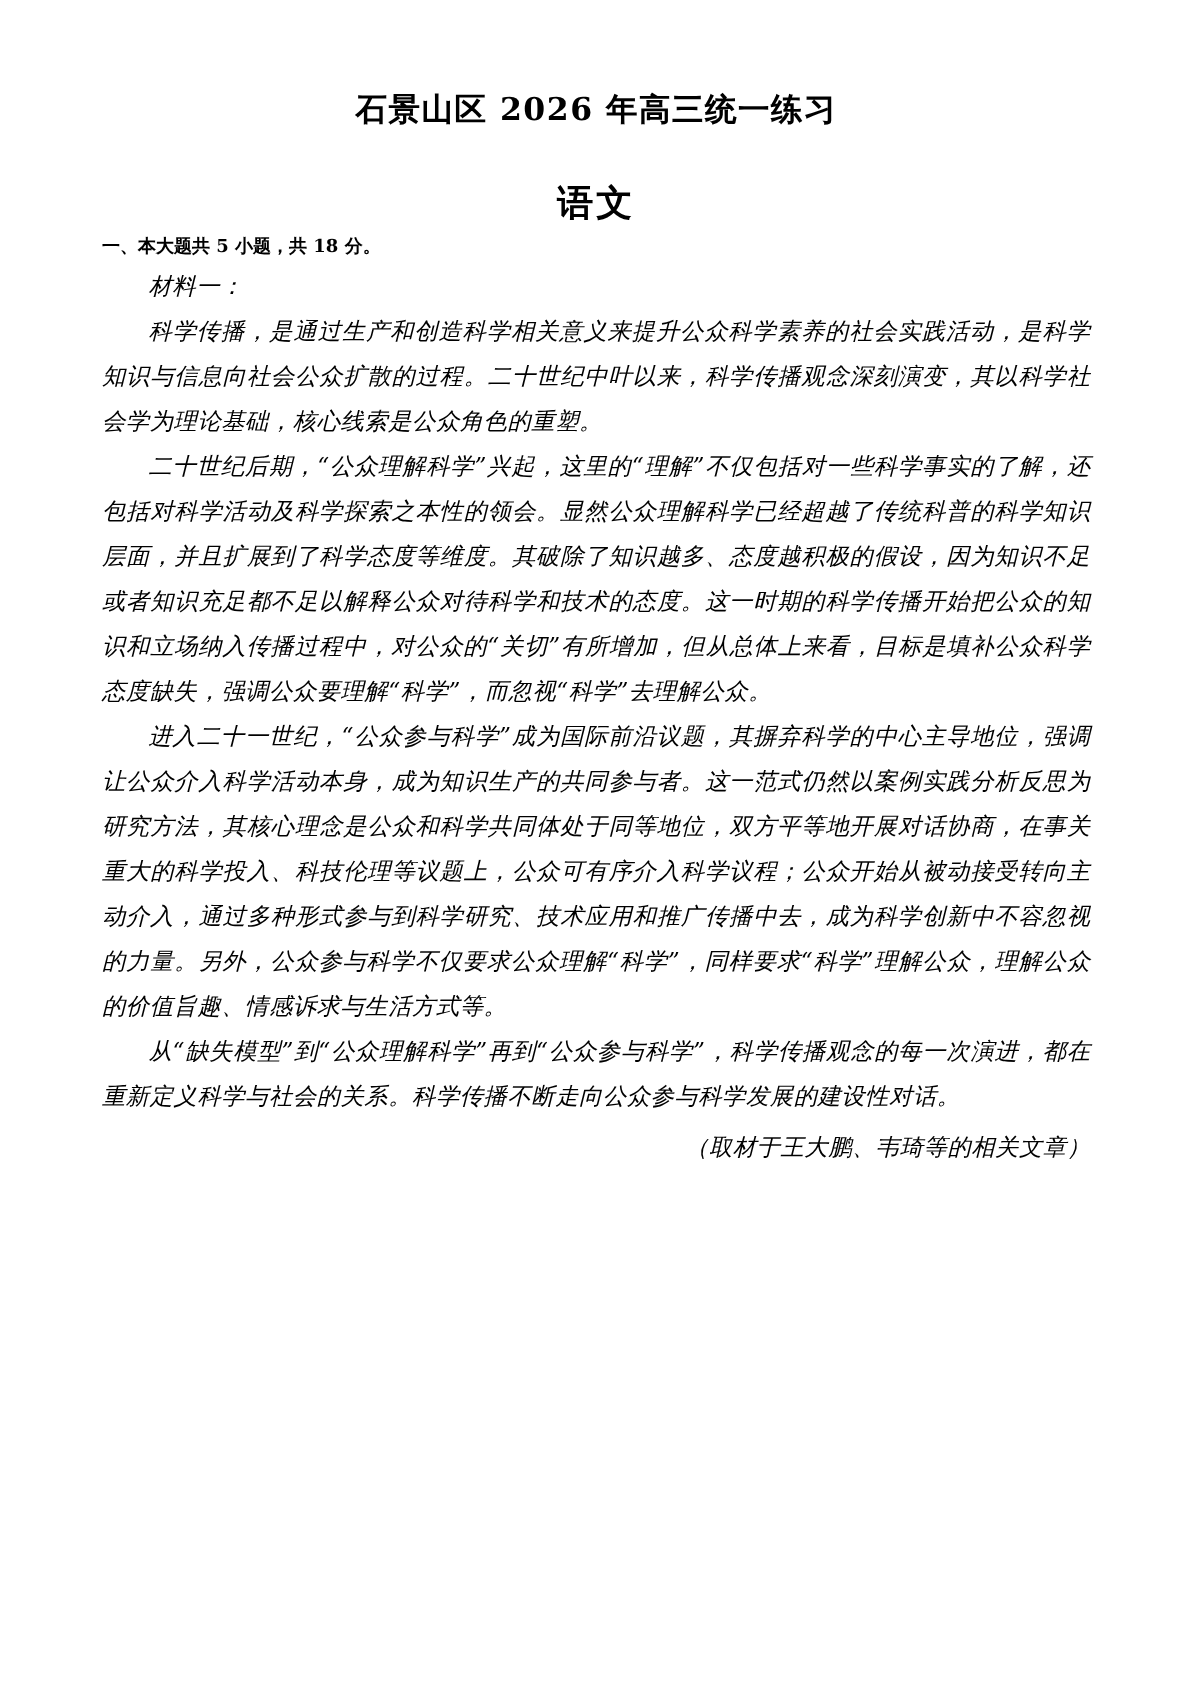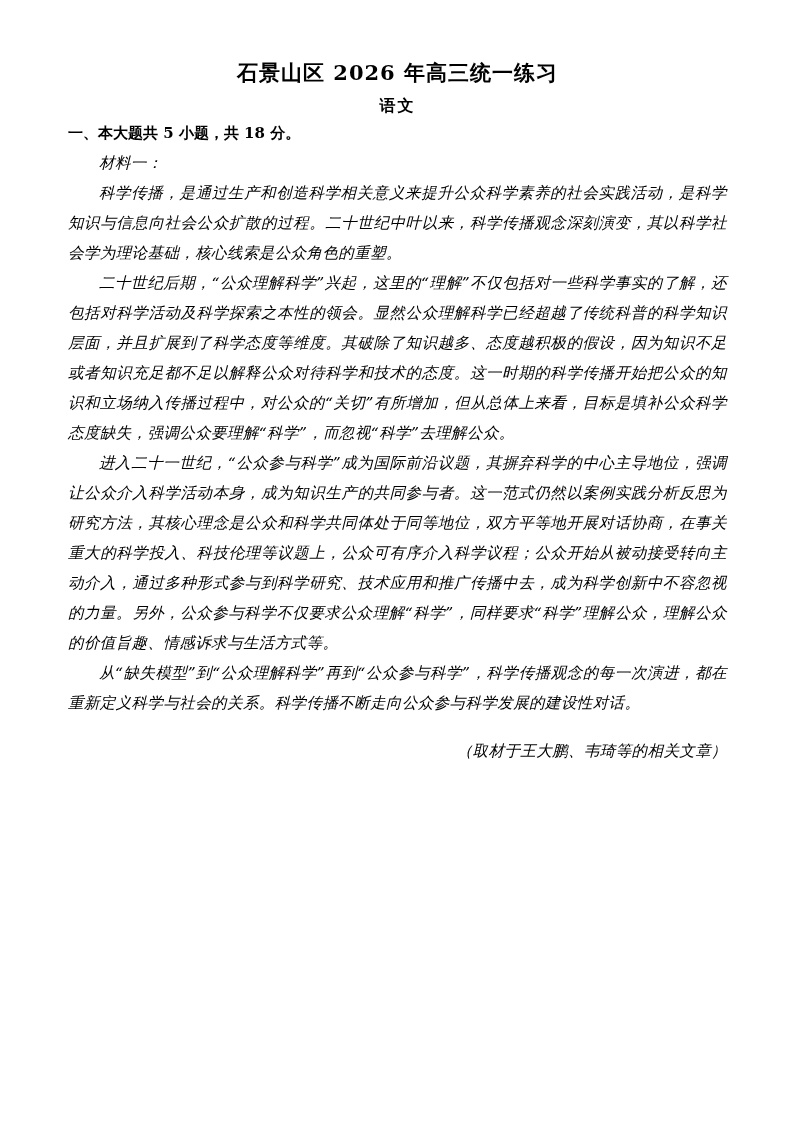--- a/index.html
+++ b/index.html
@@ -21,38 +21,38 @@
   }
   .doc-title {
     margin: 12px 0 0 0;
     text-align: center;
     font-size: 21px;
     font-weight: bold;
     letter-spacing: 1px;
     line-height: 1.4;
   }
   .doc-subtitle {
-    margin: 8px 0 0 0;
+    margin: 31px 0 0 0;
     text-align: center;
-    font-size: 16px;
+    font-size: 24px;
     font-weight: bold;
     letter-spacing: 2px;
     line-height: 1.4;
   }
   .instructions {
     margin: 14px 0 0 0;
     font-size: 16px;
     font-weight: bold;
     line-height: 2.05;
     text-indent: 2em;
     text-align: justify;
   }
   .section-header {
     margin: 0;
-    font-size: 15px;
+    font-size: 12px;
     font-weight: bold;
     line-height: 2.0;
     text-align: left;
   }
   .prompt {
     margin: 4px 0 0 0;
     font-size: 15px;
     line-height: 2.0;
     text-indent: 2em;
   }
@@ -65,21 +65,21 @@
     text-align: justify;
     letter-spacing: 0.4px;
   }
   .material-label {
     text-align: left;
     font-style: italic;
   }
   .attribution {
     text-align: right;
     text-indent: 0;
-    margin-top: 18px;
+    margin-top: 4px;
   }
 </style>
 </head>
 <body>
 
 <div class="page">
   <h1 class="doc-title">石景山区 2026 年高三统一练习</h1>
   <h2 class="doc-subtitle">语文</h2>
 
 

